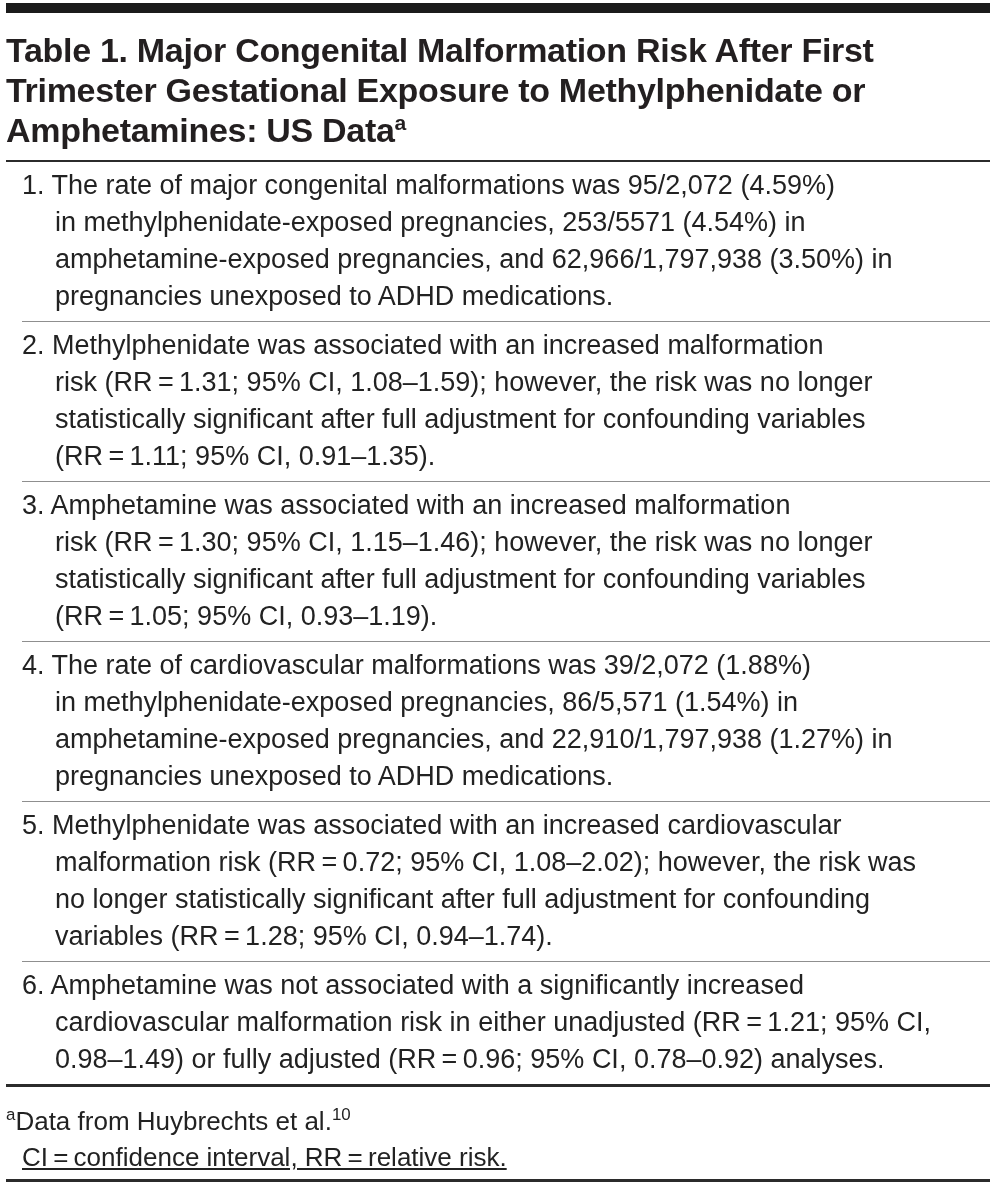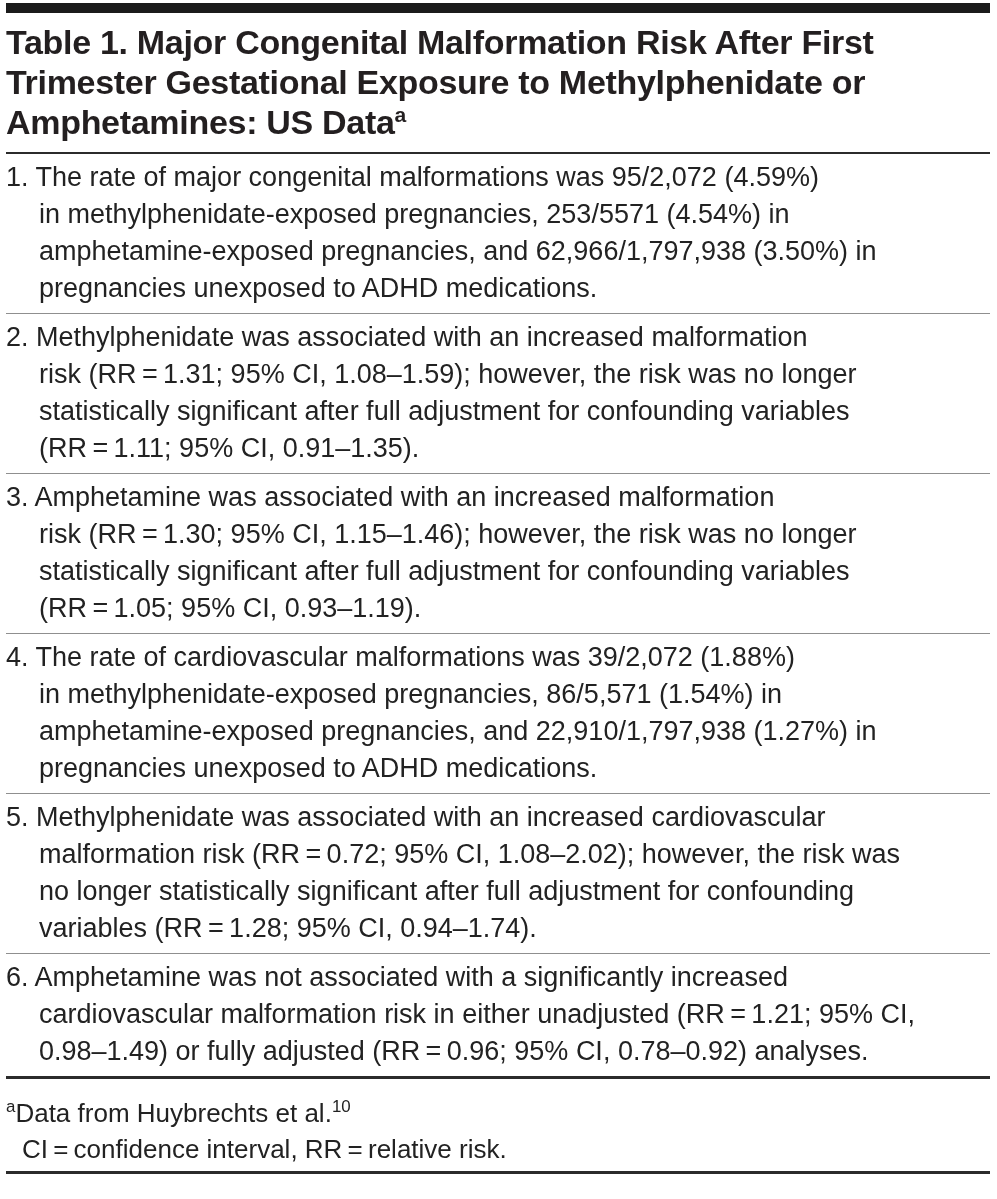--- a/index.html
+++ b/index.html
@@ -21,20 +21,21 @@
   }
 
   .table-title {
     font-size: 34px;
     line-height: 40px;
     font-weight: bold;
     color: #231f20;
     letter-spacing: -0.3px;
     white-space: pre-line;
     padding: 9px 0 10px 0;
+    margin-top: 8px;
   }
   .table-title sup {
     font-size: 62%;
     vertical-align: super;
     line-height: 0;
     font-weight: bold;
   }
 
   .rule-dark {
     height: 0;
@@ -44,38 +45,40 @@
     border-top-width: 2.5px;
   }
 
   .items .item {
     font-size: 27px;
     line-height: 37px;
     white-space: pre-line;
     padding: 5px 0 6px 33px;
     text-indent: -33px;
     color: #222222;
+    margin-left: 16px;
   }
   .items .item + .item {
     border-top: 1.5px solid #8f8f8f;
   }
 
   .footnotes {
     padding-top: 16px;
     font-size: 26px;
     line-height: 36px;
     color: #222222;
   }
   .footnotes sup {
     font-size: 65%;
     vertical-align: super;
     line-height: 0;
   }
   .fn-abbrev-2 {
     padding-left: 16px;
+    text-decoration: underline;
   }
 
   .bottom-rule {
     border-top: 3px solid #2b2b2b;
     margin-top: 4px;
   }
 </style>
 </head>
 <body>
 

